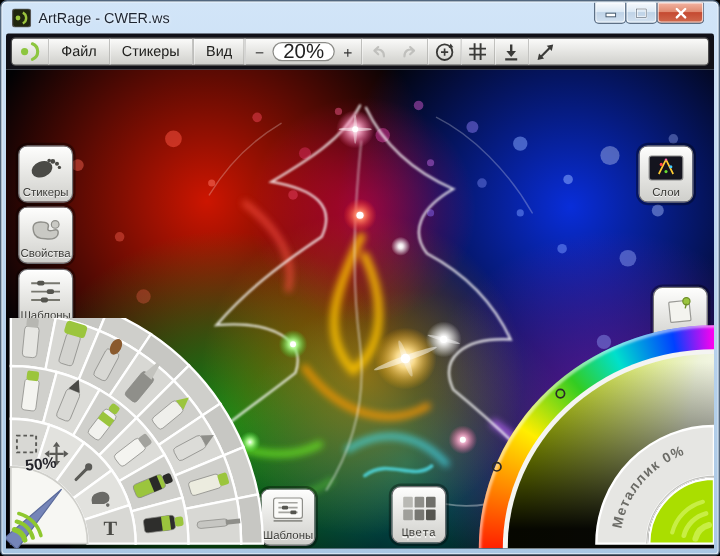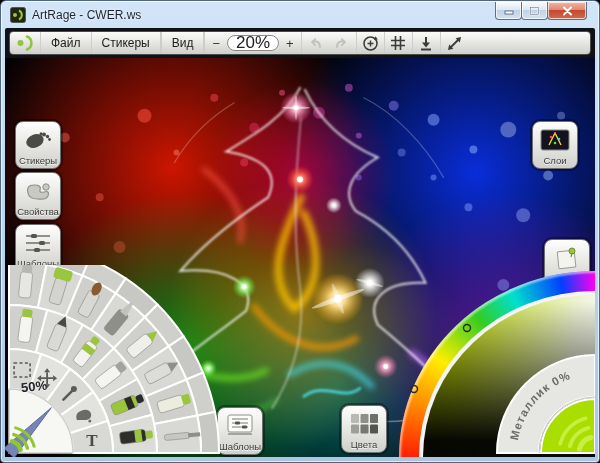--- a/index.html
+++ b/index.html
@@ -390,21 +390,21 @@
         <svg width="30" height="26" viewBox="0 0 30 26">
           <rect x="3" y="2" width="24" height="17" rx="2" fill="#fbfbf9" stroke="#8f8f8a"></rect>
           <path d="M7,6 H23 M7,10 H23 M7,14 H23" stroke="#a5a5a0" stroke-width="1.3"></path>
           <rect x="10" y="8.5" width="5" height="3" rx="1" fill="#55554f"></rect>
           <rect x="17" y="12.5" width="5" height="3" rx="1" fill="#55554f"></rect>
           <path d="M3,21 H27" stroke="#8f8f8a" stroke-width="1.5"></path>
         </svg>
       </div>
       <div class="lbl">Шаблоны</div>
     </div>
-    <div class="tool-btn" style="left:336px;top:347px;">
+    <div class="tool-btn" style="left:321px;top:347px;font-family:Liberation Mono, monospace;">
       <div class="ic">
         <svg width="32" height="26" viewBox="0 0 32 26">
           <rect x="3" y="3" width="8" height="9" rx="1" fill="#b9b9b4"></rect>
             <rect x="12.5" y="3" width="8" height="9" rx="1" fill="#8f8f8a"></rect>
             <rect x="22" y="3" width="8" height="9" rx="1" fill="#6f6f6a"></rect>
           <rect x="3" y="13.5" width="8" height="9" rx="1" fill="#9f9f9a"></rect>
             <rect x="12.5" y="13.5" width="8" height="9" rx="1" fill="#777772"></rect>
             <rect x="22" y="13.5" width="8" height="9" rx="1" fill="#55554f"></rect>
         </svg>
       </div>

